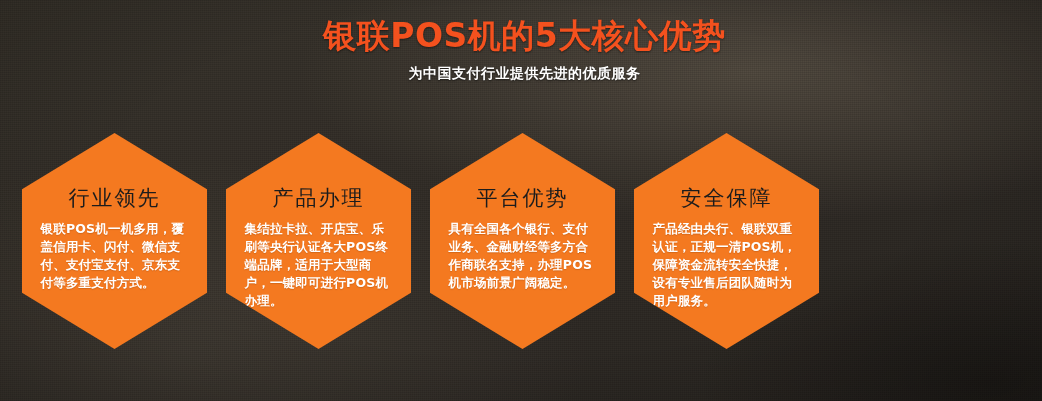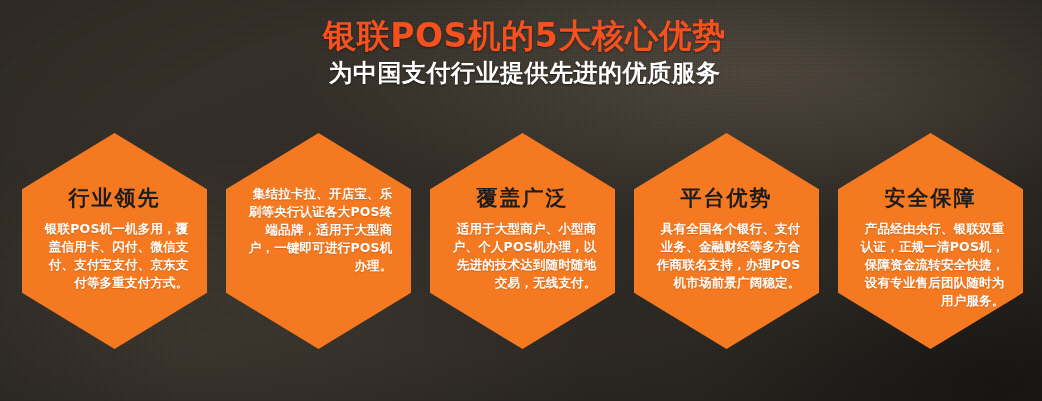--- a/index.html
+++ b/index.html
@@ -51,21 +51,21 @@
     margin: 0;
     font-size: 33px;
     line-height: 40px;
     font-weight: bold;
     color: #f4511e;
     letter-spacing: 0.5px;
     text-shadow: 0 1px 2px rgba(0,0,0,0.45);
   }
   .sub-title {
     margin: 4px 0 8px 0;
-    font-size: 24px;
+    font-size: 14px;
     line-height: 26px;
     font-weight: bold;
     color: #ffffff;
     letter-spacing: 0.5px;
     text-shadow: 0 1px 2px rgba(0,0,0,0.55);
   }
 
   
   .hex-row {
     position: absolute;
@@ -87,33 +87,33 @@
     clip-path: polygon(50% 0%, 100% 26%, 100% 74%, 50% 100%, 0% 74%, 0% 26%);
     display: flex;
     flex-direction: column;
     align-items: center;
     box-sizing: border-box;
     padding: 52px 6px 10px 6px;
   }
   .hex-title {
     font-size: 21px;
     line-height: 26px;
-    font-weight: bold;
+    font-weight: normal;
     color: #1c1c1c;
     letter-spacing: 2px;
     margin: 0 0 9px 0;
     text-align: left;
     white-space: nowrap;
   }
   .hex-body {
     font-size: 12.5px;
     line-height: 18px;
     font-weight: bold;
     color: #ffffff;
-    text-align: right;
+    text-align: left;
     margin: 0;
     width: 148px;
     letter-spacing: 0.2px;
     text-shadow: 0 1px 1px rgba(120,50,0,0.25);
   }
 </style>
 </head>
 <body>
 
 <div id="stage">
@@ -127,27 +127,24 @@
   </div>
 
   <div class="hex-row">
 
     <div class="hex">
       <div class="hex-title">行业领先</div>
       <div class="hex-body">银联POS机一机多用，覆盖信用卡、闪付、微信支付、支付宝支付、京东支付等多重支付方式。</div>
     </div>
 
     <div class="hex">
+      <div class="hex-title">产品办理</div>
       <div class="hex-body">集结拉卡拉、开店宝、乐刷等央行认证各大POS终端品牌，适用于大型商户，一键即可进行POS机办理。</div>
     </div>
 
-    <div class="hex">
-      <div class="hex-title">覆盖广泛</div>
-      <div class="hex-body">适用于大型商户、小型商户、个人POS机办理，以先进的技术达到随时随地交易，无线支付。</div>
-    </div>
 
     <div class="hex">
       <div class="hex-title">平台优势</div>
       <div class="hex-body">具有全国各个银行、支付业务、金融财经等多方合作商联名支持，办理POS机市场前景广阔稳定。</div>
     </div>
 
     <div class="hex">
       <div class="hex-title">安全保障</div>
       <div class="hex-body">产品经由央行、银联双重认证，正规一清POS机，保障资金流转安全快捷，设有专业售后团队随时为用户服务。</div>
     </div>

